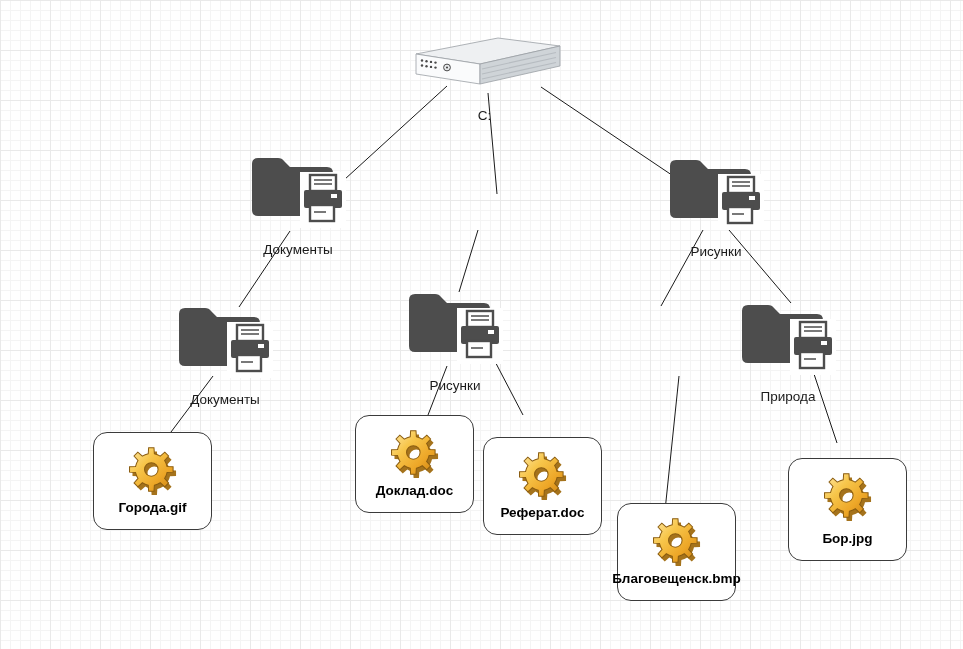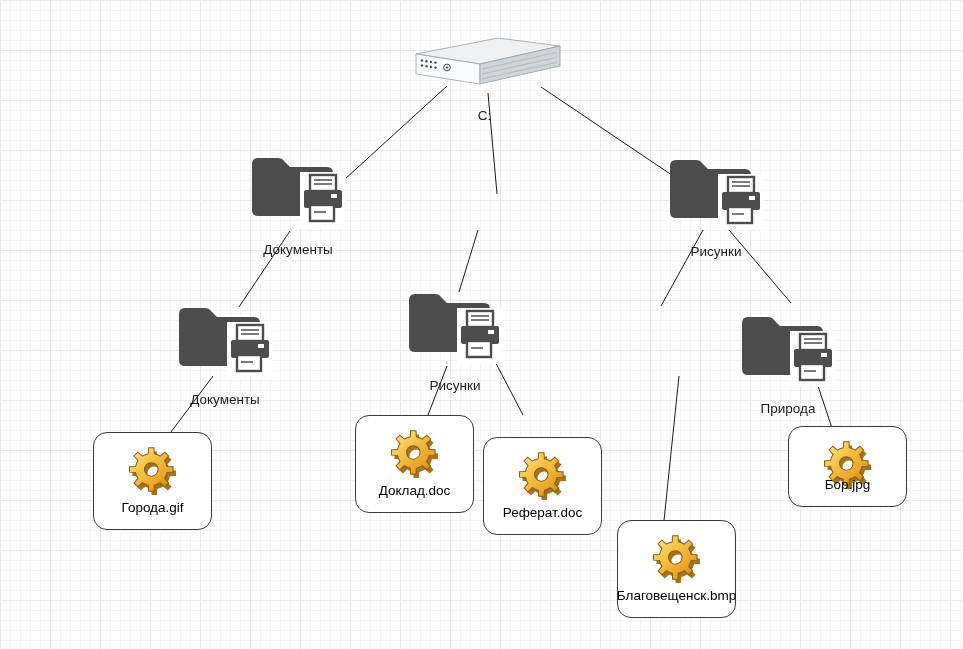--- a/index.html
+++ b/index.html
@@ -28,21 +28,21 @@
   .folder-node{width:100px;height:112px;}
   .folder-node .node-label{top:92px;}
   .file-node{
     width:119px;height:98px;
     background:#ffffff;
     border:1.5px solid #3b3b3b;
     border-radius:14px;
     box-sizing:border-box;
   }
   .file-node .gear{display:block;margin:11px auto 0;}
-  .file-node .node-label{bottom:14px;font-weight:400;color:#000;}
+  .file-node .node-label{bottom:14px;font-weight:700;color:#000;}
   .defs-holder{position:absolute;width:0;height:0;overflow:hidden;}
 </style>
 </head>
 <body>
 
 <div class="stage">
 
   <svg class="defs-holder" aria-hidden="true">
     <defs>
       <linearGradient id="goldGrad" x1="0" y1="0" x2="1" y2="1">
@@ -142,21 +142,21 @@
   </div>
 
   <div class="node folder-node" style="left:405px;top:286px">
     <svg width="100" height="80">
         <use href="#sym-folder"></use>
       </svg>
     <div class="node-label">Рисунки</div>
   </div>
 
 
-  <div class="node folder-node" style="left:738px;top:309px">
+  <div class="node folder-node" style="left:738px;top:297px">
     <svg width="100" height="80">
         <use href="#sym-folder"></use>
       </svg>
     <div class="node-label">Природа</div>
   </div>
 
   <div class="node file-node" style="left:93px;top:432px">
     <svg class="gear" width="54" height="56">
         <use href="#sym-gear"></use>
       </svg>
@@ -170,27 +170,27 @@
     <div class="node-label">Доклад.doc</div>
   </div>
 
   <div class="node file-node" style="left:483px;top:437px">
     <svg class="gear" width="54" height="56">
         <use href="#sym-gear"></use>
       </svg>
     <div class="node-label">Реферат.doc</div>
   </div>
 
-  <div class="node file-node" style="left:617px;top:520px">
+  <div class="node file-node" style="left:617px;top:503px">
     <svg class="gear" width="54" height="56">
         <use href="#sym-gear"></use>
       </svg>
     <div class="node-label">Благовещенск.bmp</div>
   </div>
 
-  <div class="node file-node" style="left:788px;top:426px;height:81px">
+  <div class="node file-node" style="left:788px;top:458px;height:103px">
     <svg class="gear" width="54" height="56">
         <use href="#sym-gear"></use>
       </svg>
     <div class="node-label">Бор.jpg</div>
   </div>
 
 </div>
 
 </body></html>

